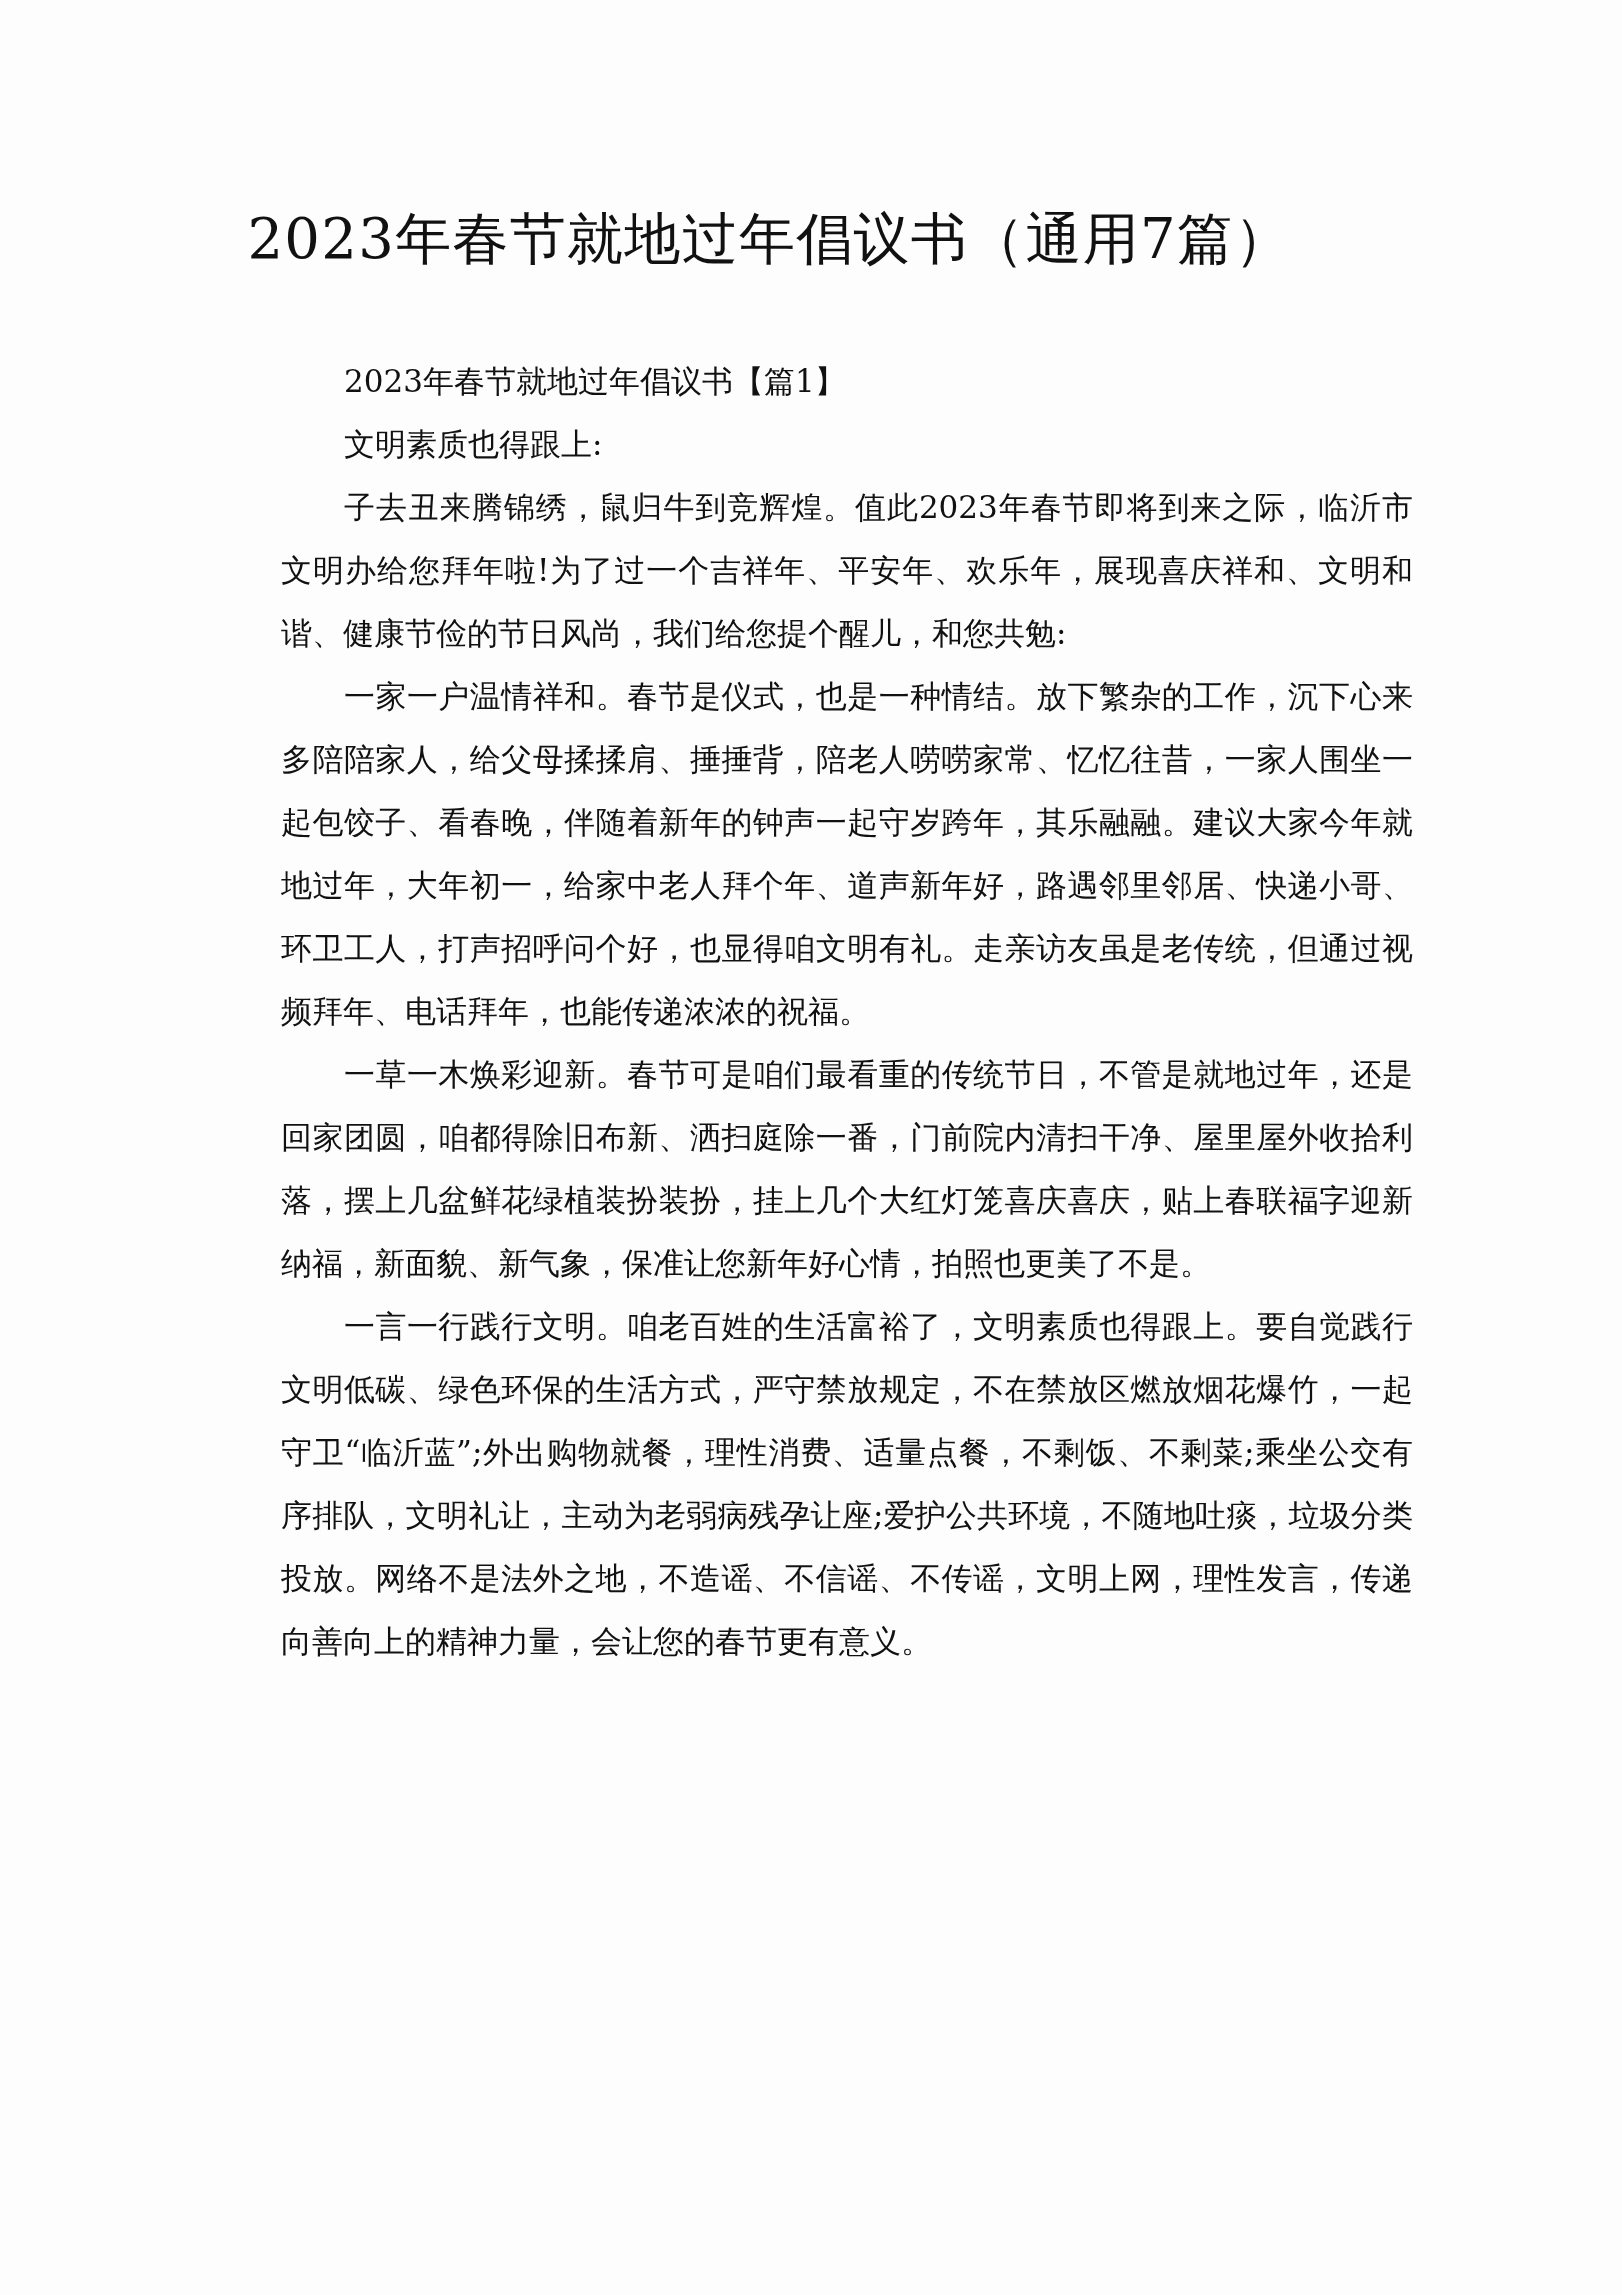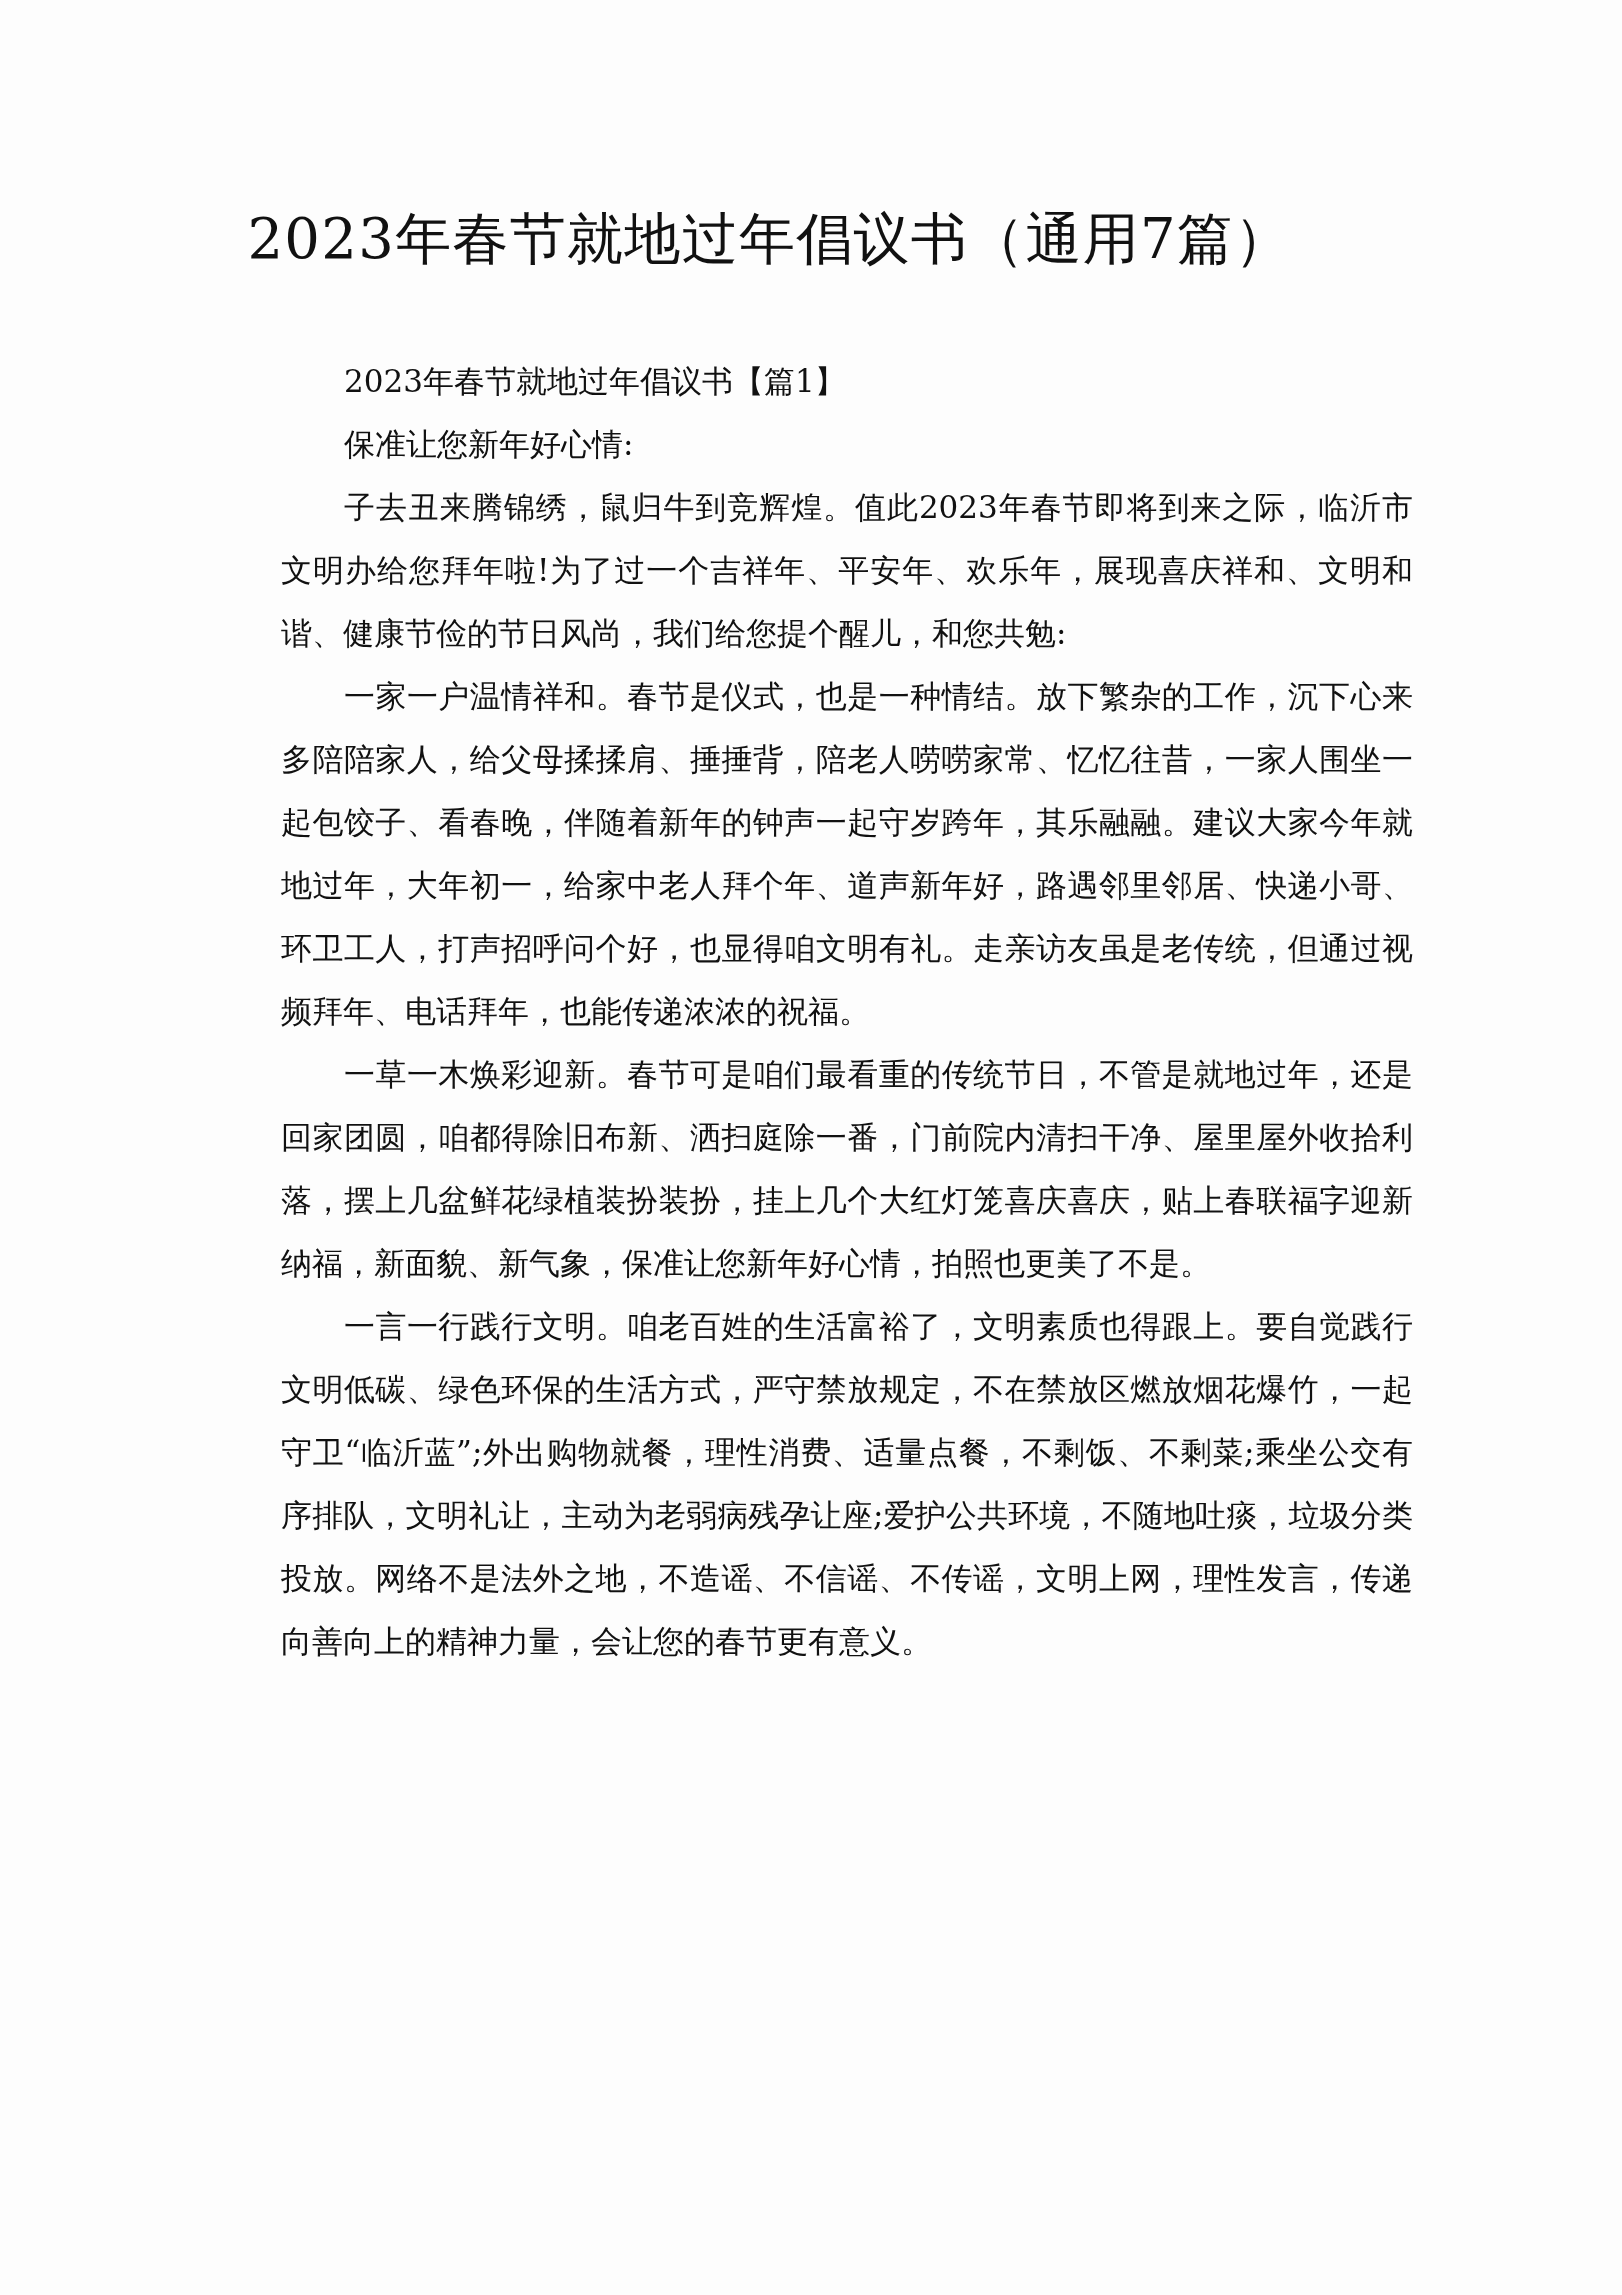--- a/index.html
+++ b/index.html
@@ -58,20 +58,20 @@
     }
   </style>
 </head>
 <body>
 
 <div class="page">
   <h1 class="doc-title">2023年春节就地过年倡议书（通用7篇）</h1>
 
   <div class="body">
     <p class="section-heading">2023年春节就地过年倡议书【篇1】</p>
-    <p>保准让您新年好心情:</p>
+    <p>文明素质也得跟上:</p>
     <p>子去丑来腾锦绣，鼠归牛到竞辉煌。值此2023年春节即将到来之际，临沂市文明办给您拜年啦!为了过一个吉祥年、平安年、欢乐年，展现喜庆祥和、文明和谐、健康节俭的节日风尚，我们给您提个醒儿，和您共勉:</p>
     <p>一家一户温情祥和。春节是仪式，也是一种情结。放下繁杂的工作，沉下心来多陪陪家人，给父母揉揉肩、捶捶背，陪老人唠唠家常、忆忆往昔，一家人围坐一起包饺子、看春晚，伴随着新年的钟声一起守岁跨年，其乐融融。建议大家今年就地过年，大年初一，给家中老人拜个年、道声新年好，路遇邻里邻居、快递小哥、环卫工人，打声招呼问个好，也显得咱文明有礼。走亲访友虽是老传统，但通过视频拜年、电话拜年，也能传递浓浓的祝福。</p>
     <p>一草一木焕彩迎新。春节可是咱们最看重的传统节日，不管是就地过年，还是回家团圆，咱都得除旧布新、洒扫庭除一番，门前院内清扫干净、屋里屋外收拾利落，摆上几盆鲜花绿植装扮装扮，挂上几个大红灯笼喜庆喜庆，贴上春联福字迎新纳福，新面貌、新气象，保准让您新年好心情，拍照也更美了不是。</p>
     <p>一言一行践行文明。咱老百姓的生活富裕了，文明素质也得跟上。要自觉践行文明低碳、绿色环保的生活方式，严守禁放规定，不在禁放区燃放烟花爆竹，一起守卫“临沂蓝”;外出购物就餐，理性消费、适量点餐，不剩饭、不剩菜;乘坐公交有序排队，文明礼让，主动为老弱病残孕让座;爱护公共环境，不随地吐痰，垃圾分类投放。网络不是法外之地，不造谣、不信谣、不传谣，文明上网，理性发言，传递向善向上的精神力量，会让您的春节更有意义。</p>
   </div>
 </div>
 
 
 </body></html>

